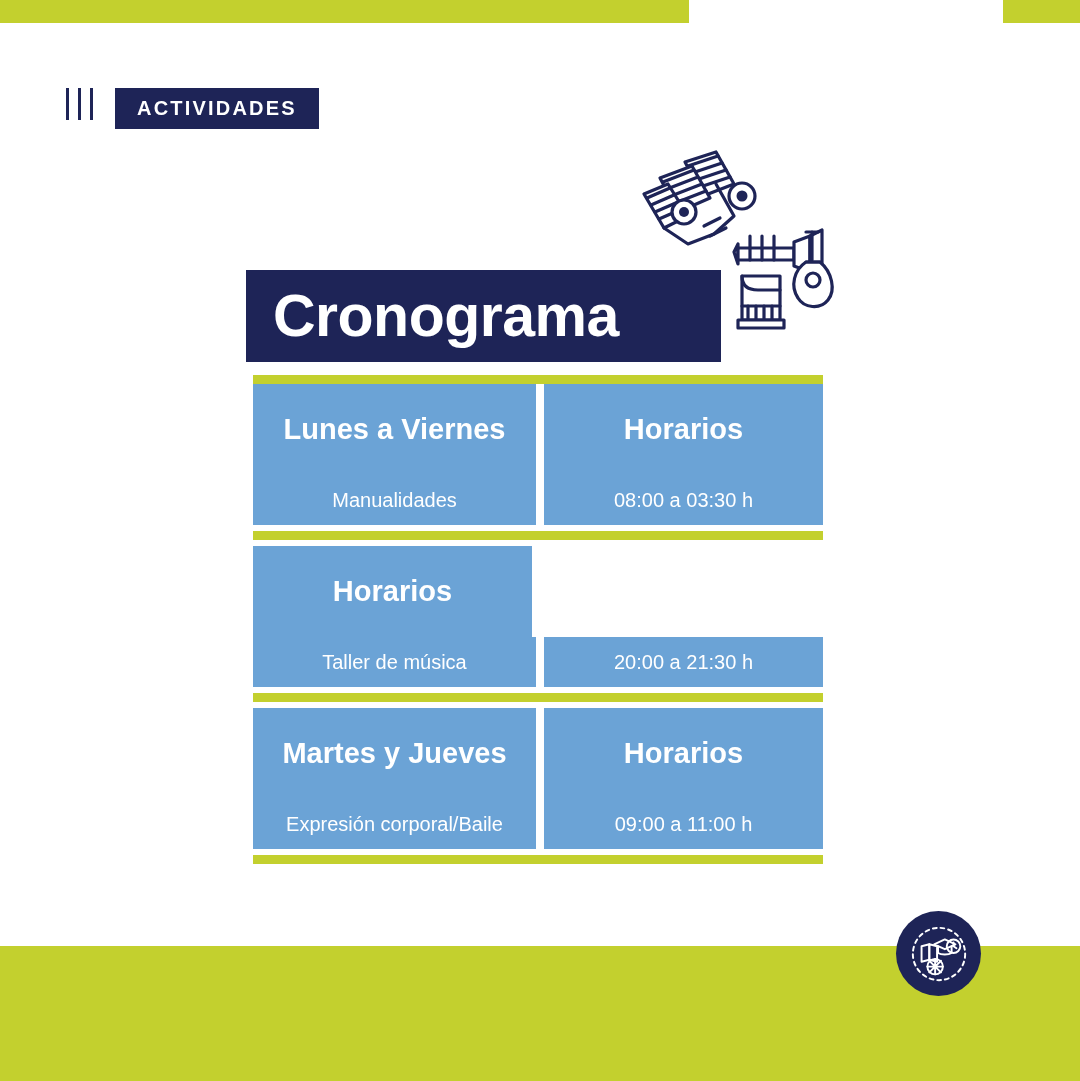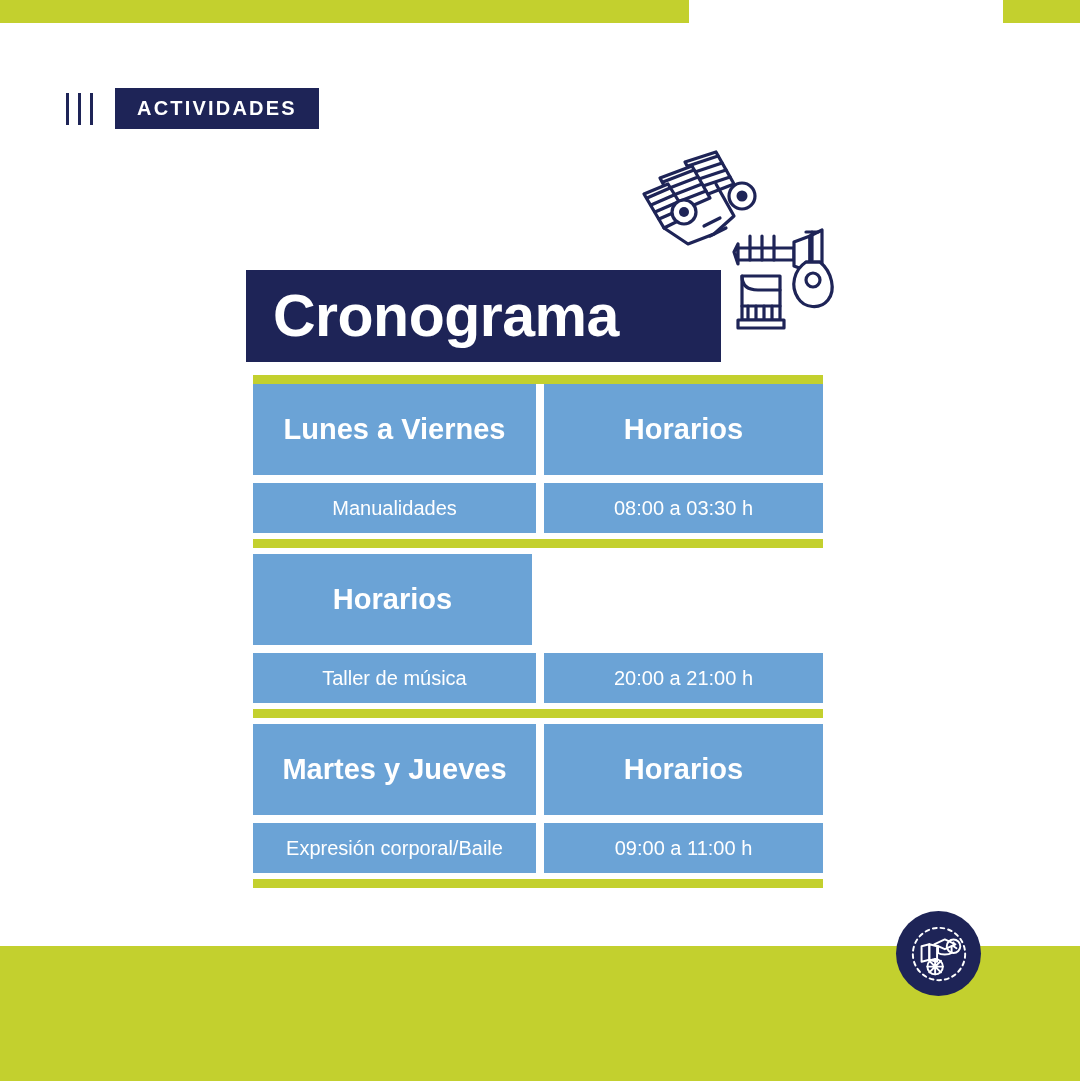--- a/index.html
+++ b/index.html
@@ -42,21 +42,21 @@
     height: 135px;
     background: #c3d02e;
   }
 
   
   .header-row {
     position: absolute;
     left: 66px;
     top: 88px;
     display: flex;
-    align-items: center;
+    align-items: flex-start;
   }
   .tick-group {
     display: flex;
     gap: 9px;
     margin-right: 22px;
   }
   .tick {
     width: 3px;
     height: 32px;
     background: #1e2457;
@@ -117,21 +117,21 @@
     margin: 6px 0;
   }
   .group {
     display: block;
   }
   .row {
     display: flex;
     gap: 8px;
   }
   .row + .row {
-    margin-top: 8px;
+    margin-top: 0;
   }
   .cell {
     background: #6ba3d6;
     color: #ffffff;
     display: flex;
     align-items: center;
     justify-content: center;
     text-align: center;
     box-sizing: border-box;
   }
@@ -248,21 +248,21 @@
   </div>
 
   <div class="rule gap"></div>
 
   <div class="group">
     <div class="row">
       <div class="cell right head-cell">Horarios</div>
     </div>
     <div class="row">
       <div class="cell left body-cell">Taller de música</div>
-      <div class="cell right body-cell">20:00 a 21:00 h</div>
+      <div class="cell right body-cell">20:00 a 21:30 h</div>
     </div>
   </div>
 
   <div class="rule gap"></div>
 
   <div class="group">
     <div class="row">
       <div class="cell left head-cell">Martes y Jueves</div>
       <div class="cell right head-cell">Horarios</div>
     </div>

